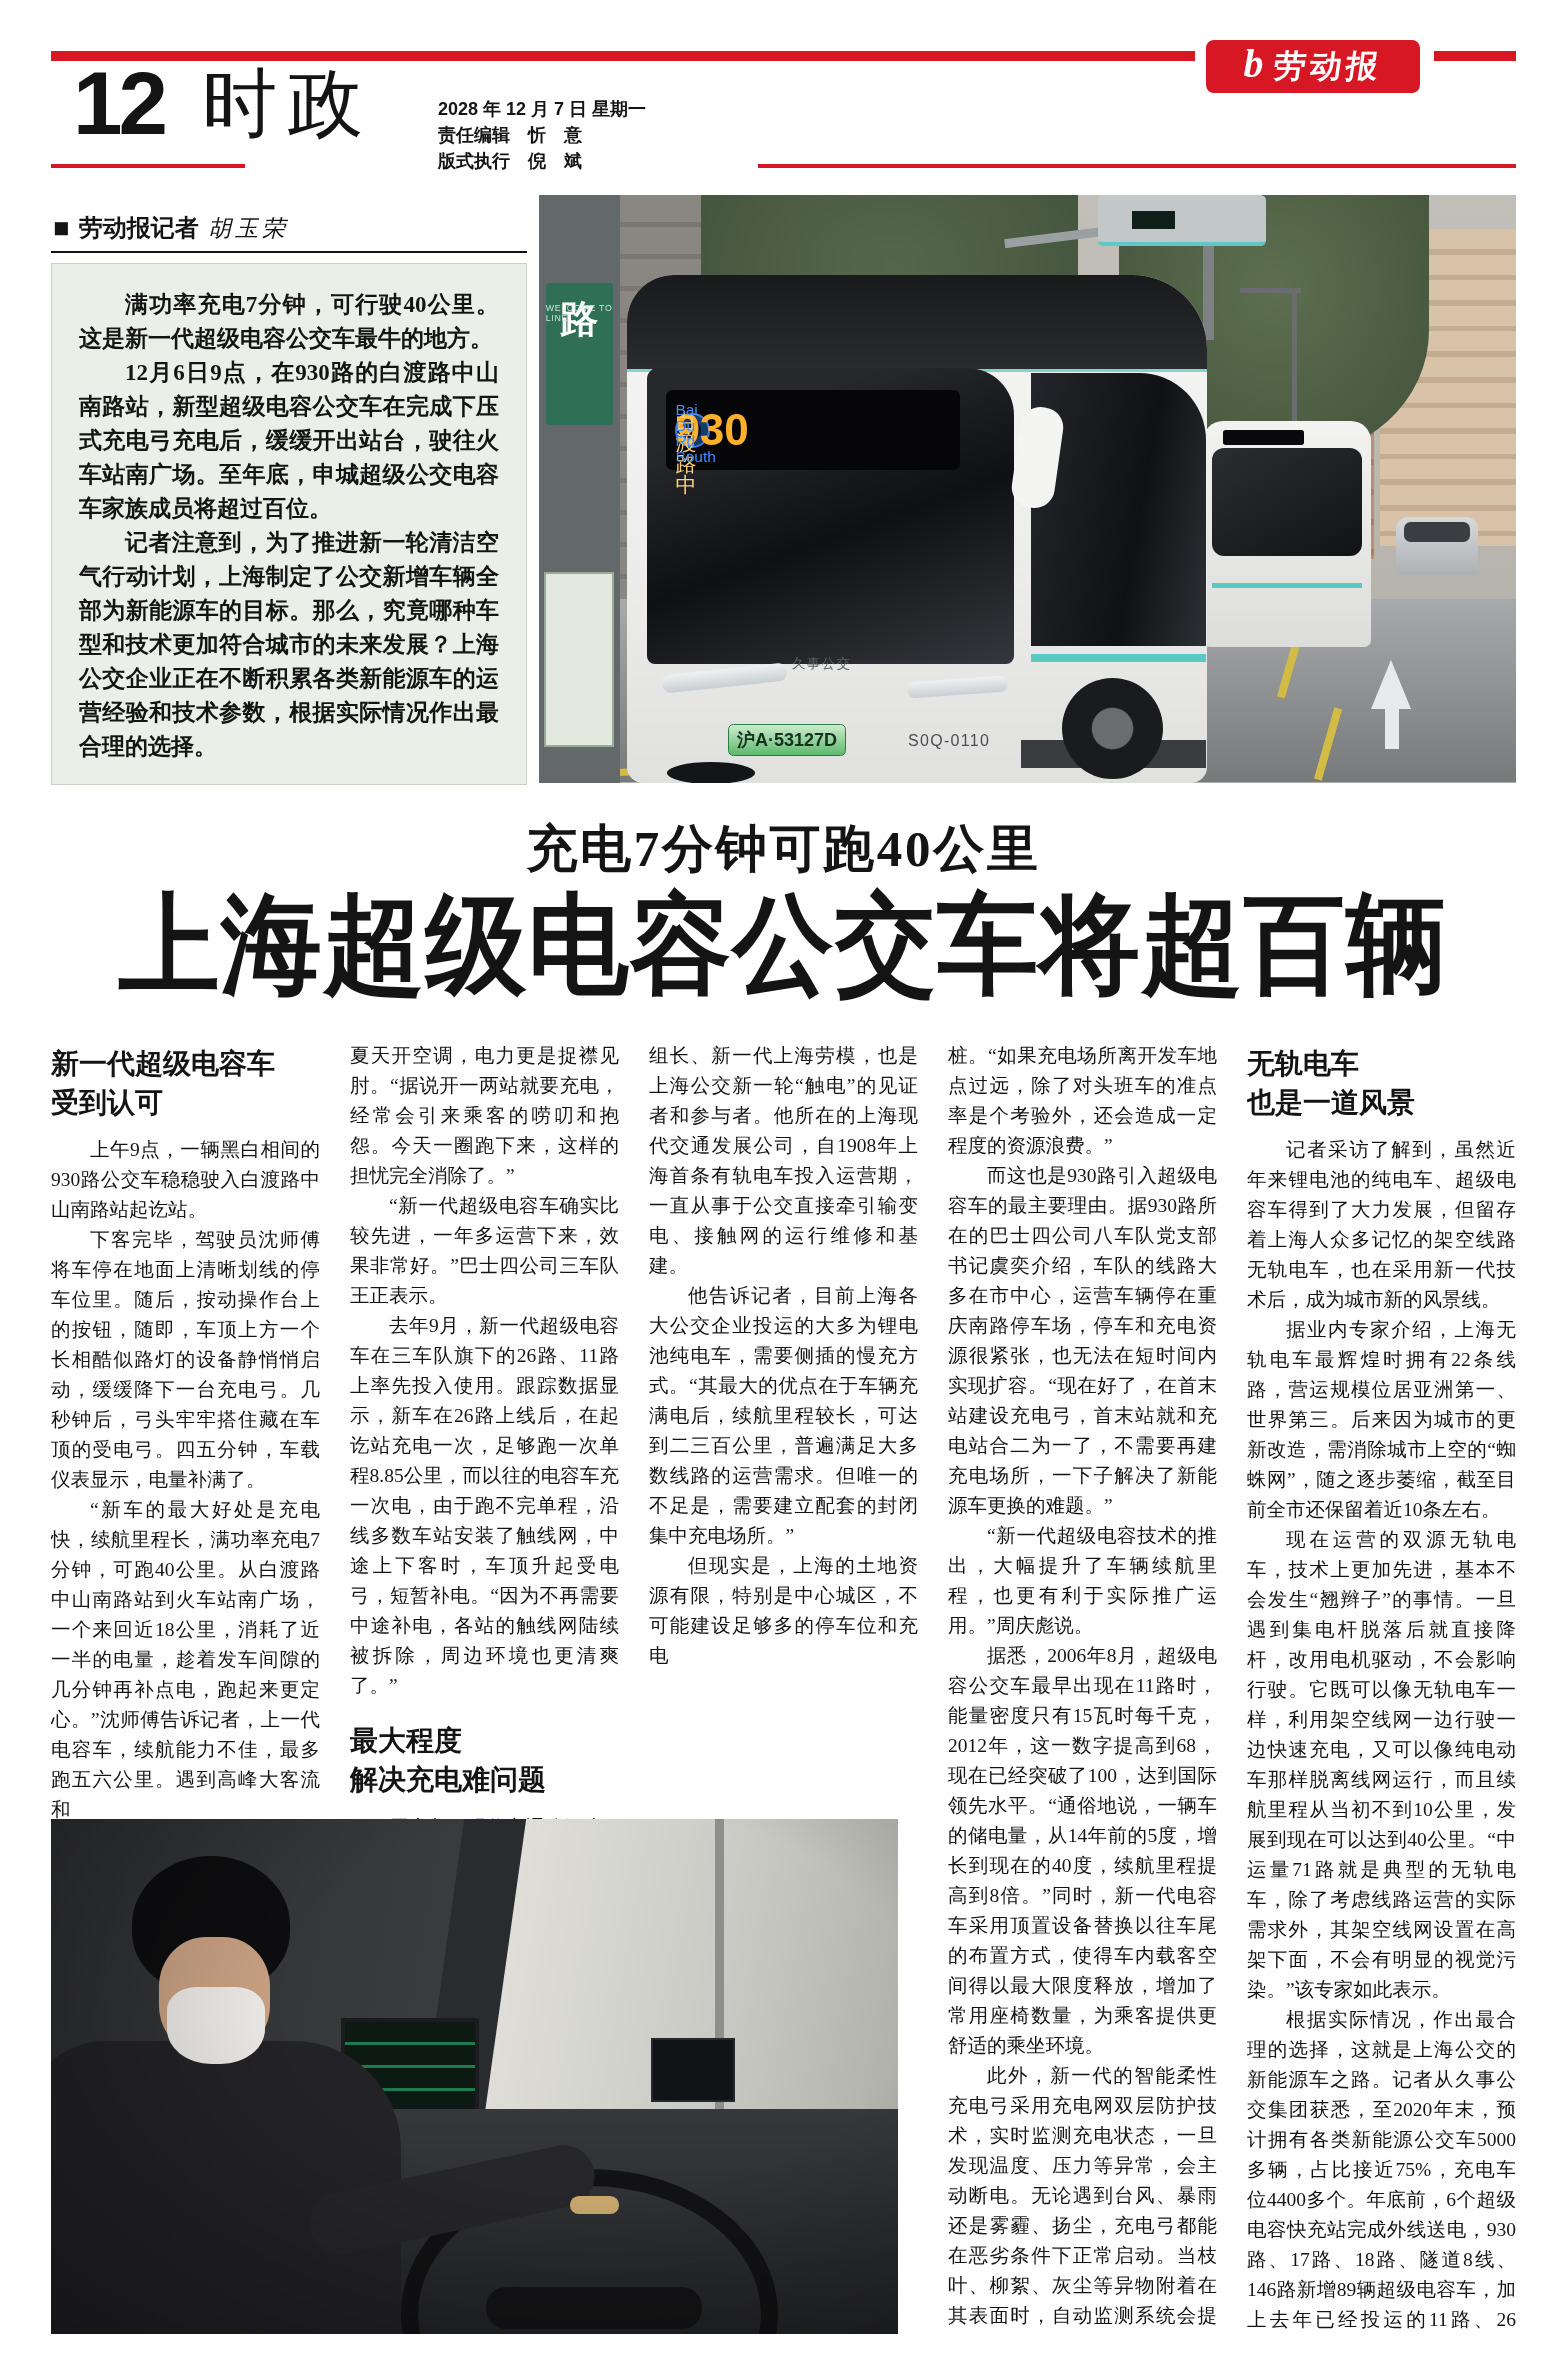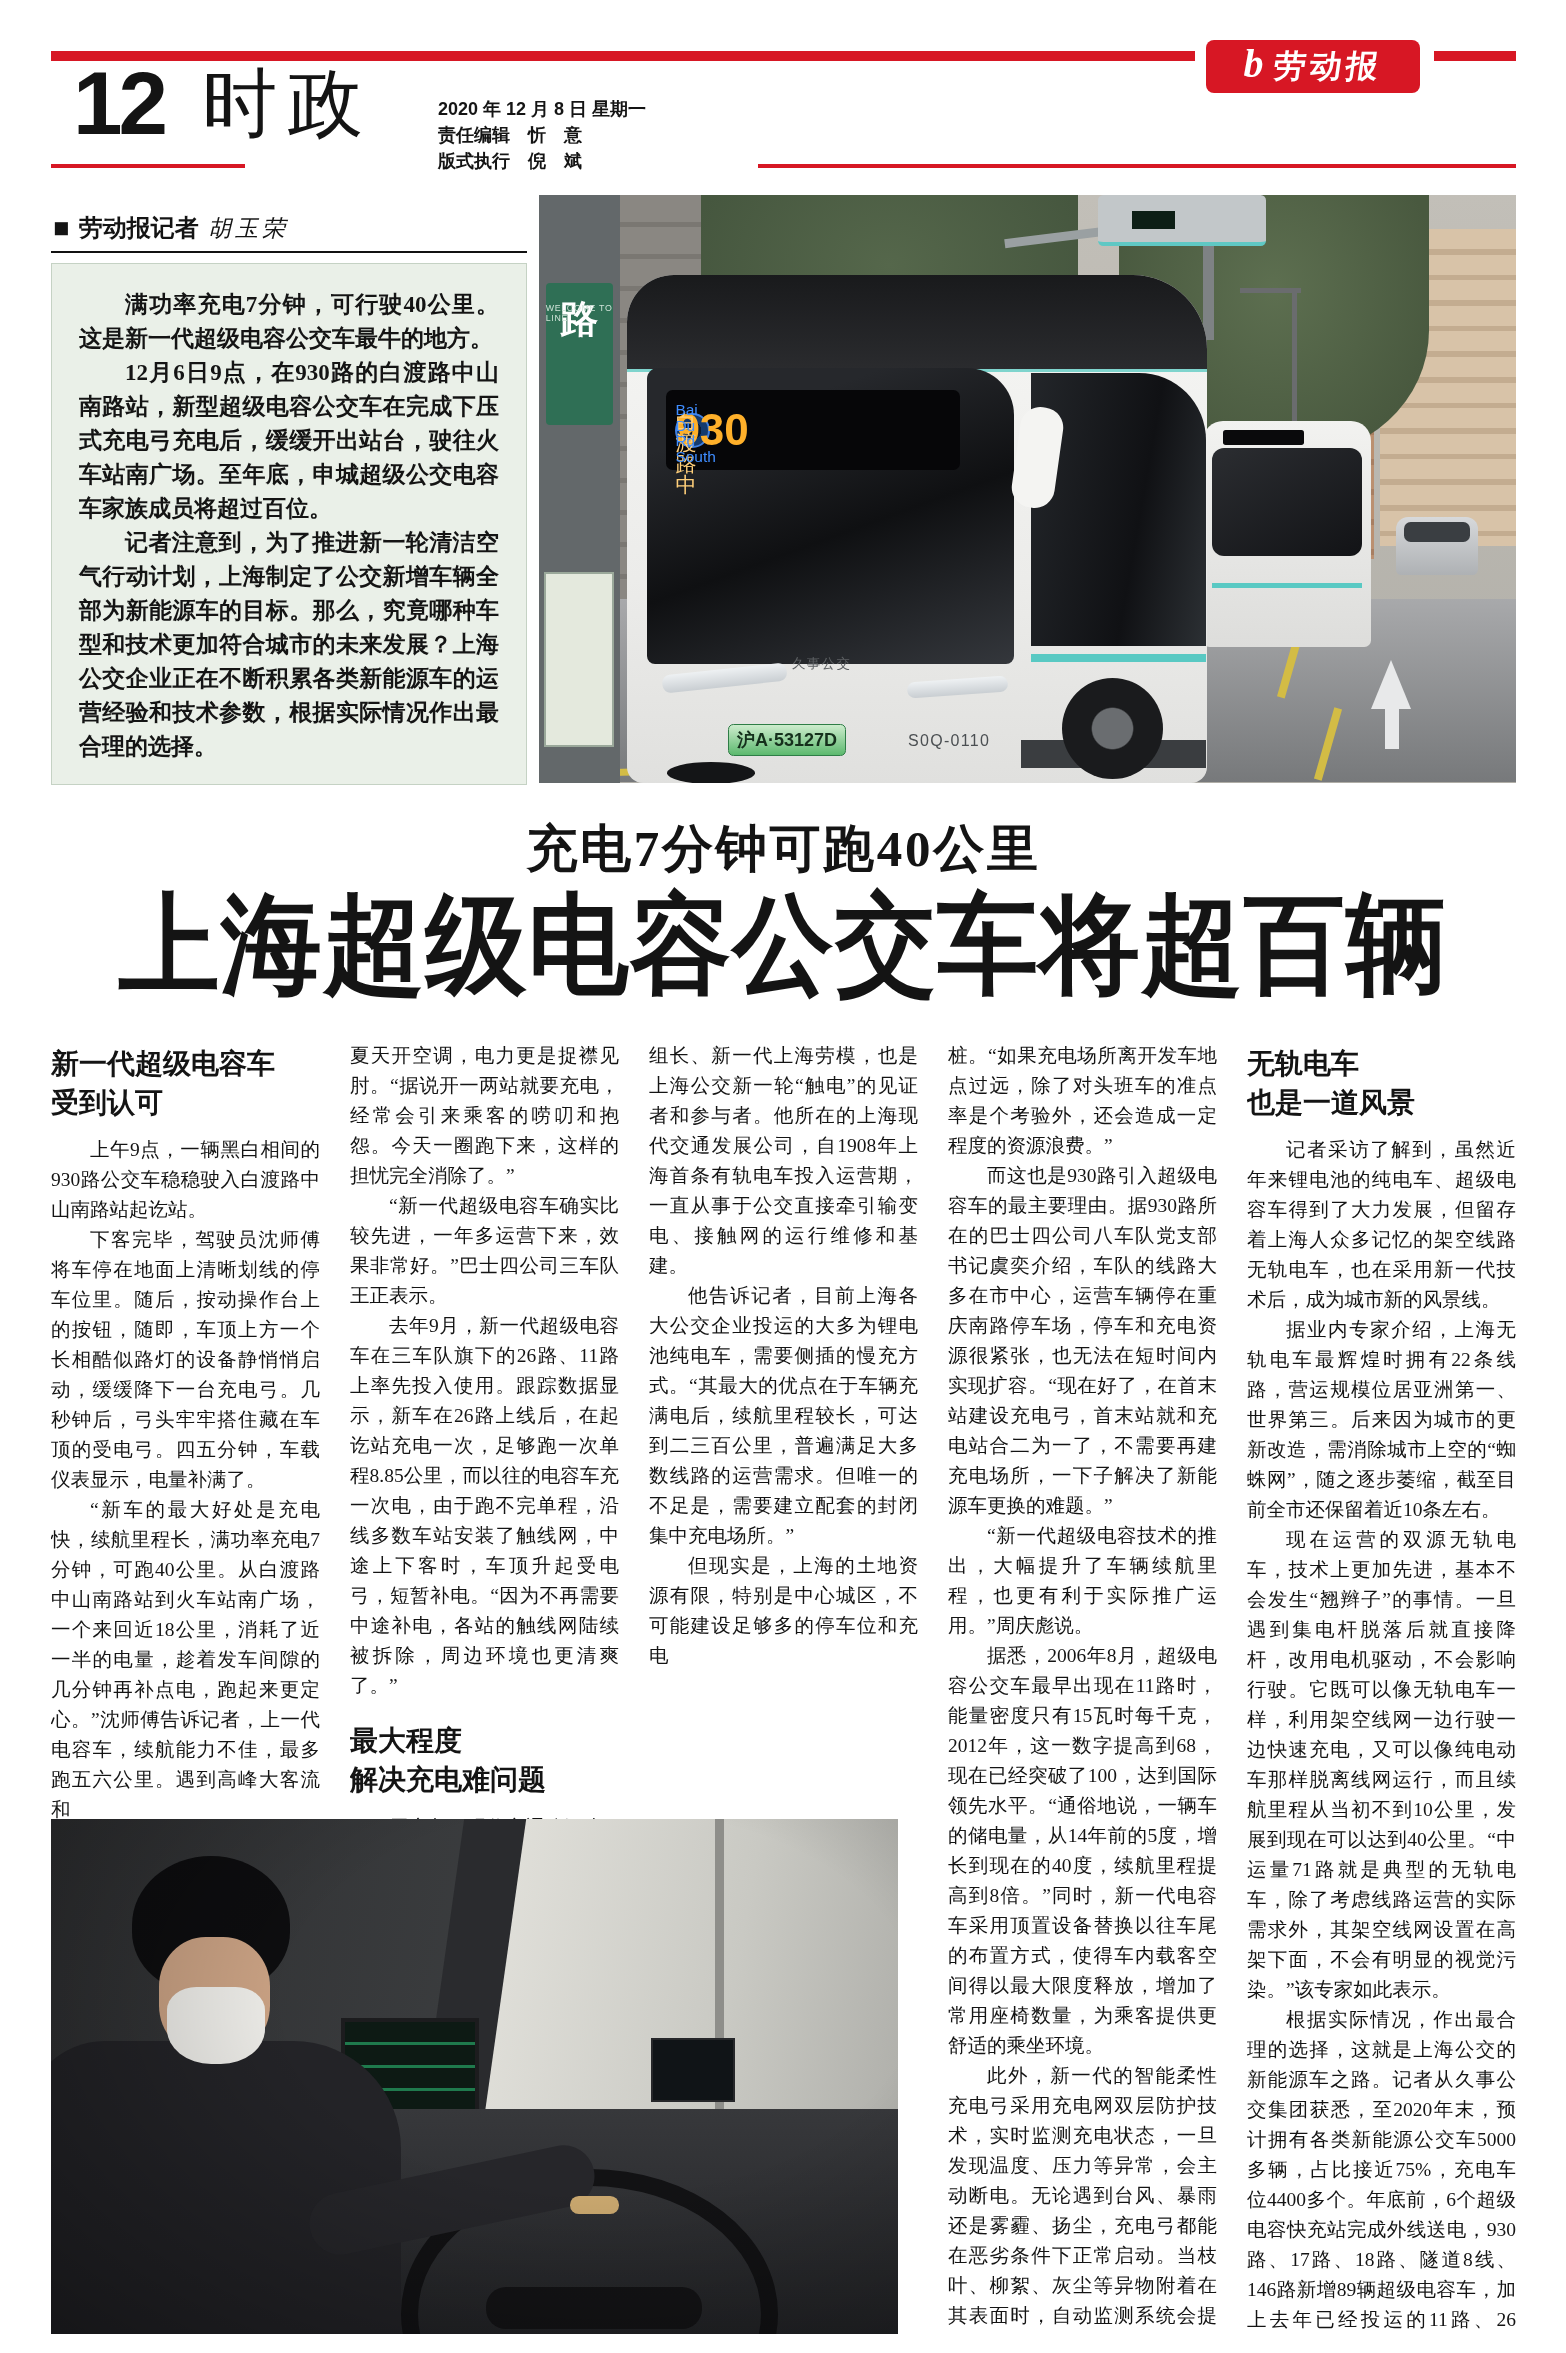--- a/index.html
+++ b/index.html
@@ -138,21 +138,21 @@
   <div class="redbar" id="redbar-left"></div>
   <div id="logo-box">
     <span class="logo-b">b</span>
     <span class="logo-text">劳动报</span>
   </div>
   <div class="redbar" id="redbar-right"></div>
 
   <div id="page-number">12</div>
   <div id="section-title">时政</div>
   <div id="pub-info">
-    <div>2020 年 12 月 8 日 星期一</div>
+    <div>2028 年 12 月 7 日 星期一</div>
     <div>责任编辑　忻　意</div>
     <div>版式执行　倪　斌</div>
   </div>
   <div class="rule-red" id="rule-red-left"></div>
   <div class="rule-red" id="rule-red-right"></div>
 
   <div id="byline">
     <span class="marker">■</span>
     <span class="label">劳动报记者</span>
     <span class="author">胡玉荣</span>

